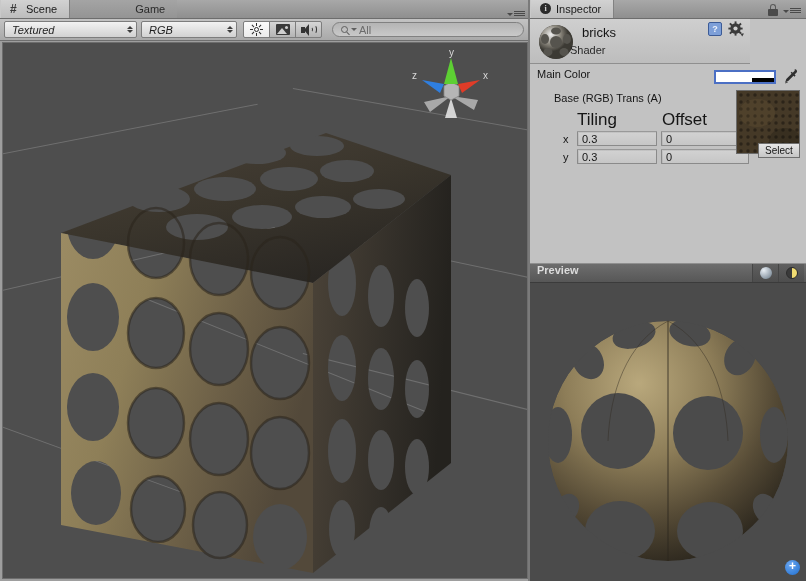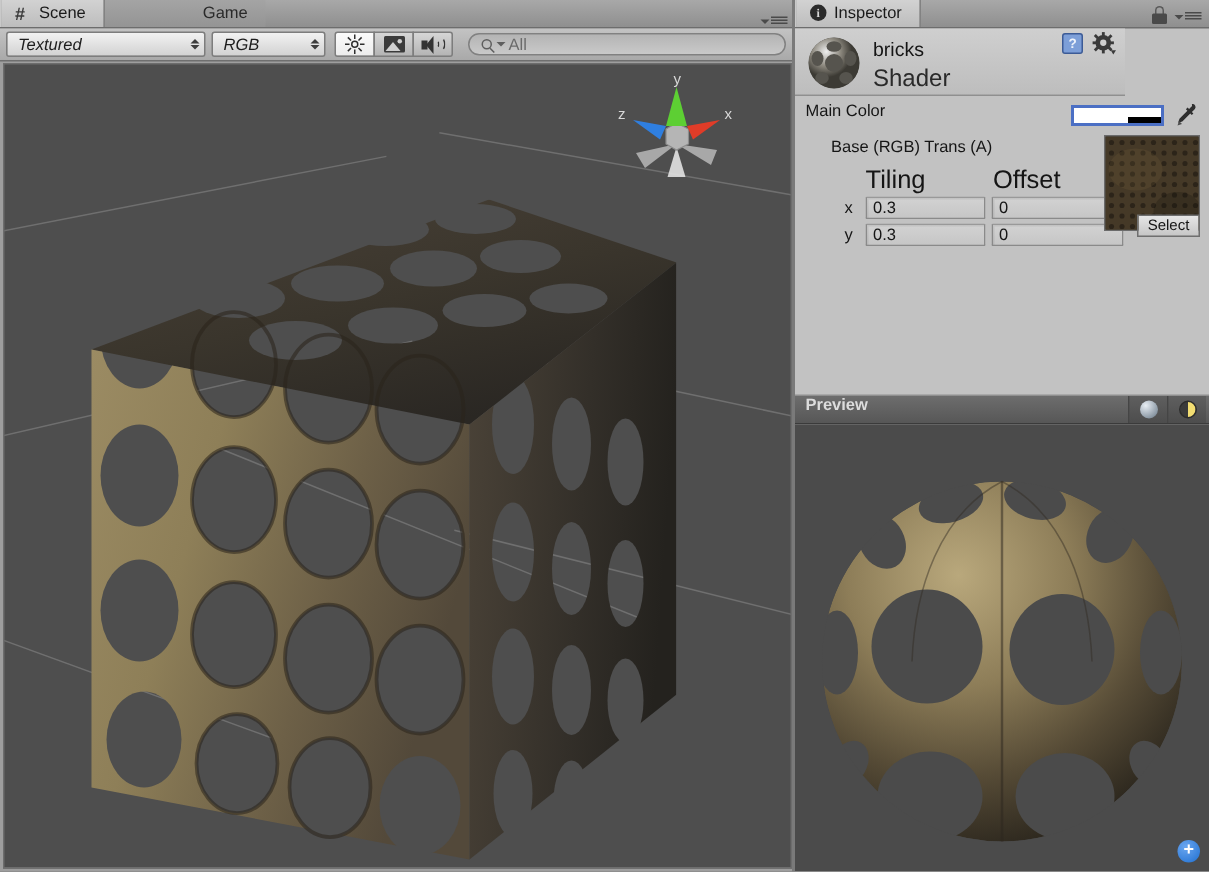--- a/index.html
+++ b/index.html
@@ -81,21 +81,21 @@
     border-bottom: 1px solid #6f6f6f;
     display: flex; align-items: center; padding: 0 4px; gap: 4px;
   }
   .drop {
     height: 17px; display: flex; align-items: center; justify-content: space-between;
     background: linear-gradient(#f2f2f2, #d2d2d2);
     border: 1px solid #7d7d7d; border-radius: 2px;
     padding: 0 3px 0 7px; font-size: 11px; color: #1d1d1d; font-style: italic;
   }
   #view-mode-dropdown { width: 133px; }
-  #color-mode-dropdown { width: 76px; }
+  #color-mode-dropdown { width: 96px; }
   .updown { display: flex; flex-direction: column; align-items: center; gap: 1px; color: #3d3d3d; line-height: 0; }
   .updown .a { width: 0; height: 0; border-left: 3px solid transparent; border-right: 3px solid transparent; }
   .updown .up { border-bottom: 3.5px solid #3d3d3d; }
   .updown .dn { border-top: 3.5px solid #3d3d3d; }
 
   .tgroup { display: flex; margin-left: 2px; }
   .tbtn {
     width: 27px; height: 17px; border: 1px solid #7d7d7d; margin-left: -1px;
     background: linear-gradient(#d6d6d6, #b4b4b4);
     display: flex; align-items: center; justify-content: center;
@@ -155,21 +155,21 @@
   #inspector-tabs { left: 0; width: 276px; }
 
   .insp-head {
     position: absolute; top: 19px; left: 0; width: 220px; height: 45px;
     background: linear-gradient(#cfcfcf, #bdbdbd);
     border-bottom: 1px solid #8f8f8f;
     padding: 4px 6px 0 8px;
   }
   .mat-icon { position: absolute; left: 6px; top: 3px; width: 40px; height: 40px; }
   .mat-name { position: absolute; left: 52px; top: 6px; font-size: 13px; color: #151515; }
-  .shader-label { position: absolute; left: 52px; top: 25px; font-size: 16px; color: #2a2a2a; }
+  .shader-label { position: absolute; left: 40px; top: 25px; font-size: 11px; color: #2a2a2a; }
   .shader-drop {
     position: absolute; left: 100px; top: 23px; width: 168px; height: 16px;
     background: linear-gradient(#e8e8e8, #c8c8c8);
     border: 1px solid #7d7d7d; border-radius: 2px;
     display: flex; align-items: center; justify-content: space-between;
     padding: 0 5px 0 8px; font-size: 11px;
   }
   .dtri { width: 0; height: 0; border-left: 3px solid transparent; border-right: 3px solid transparent; border-top: 4px solid #3d3d3d; }
 
   .help-ico {

